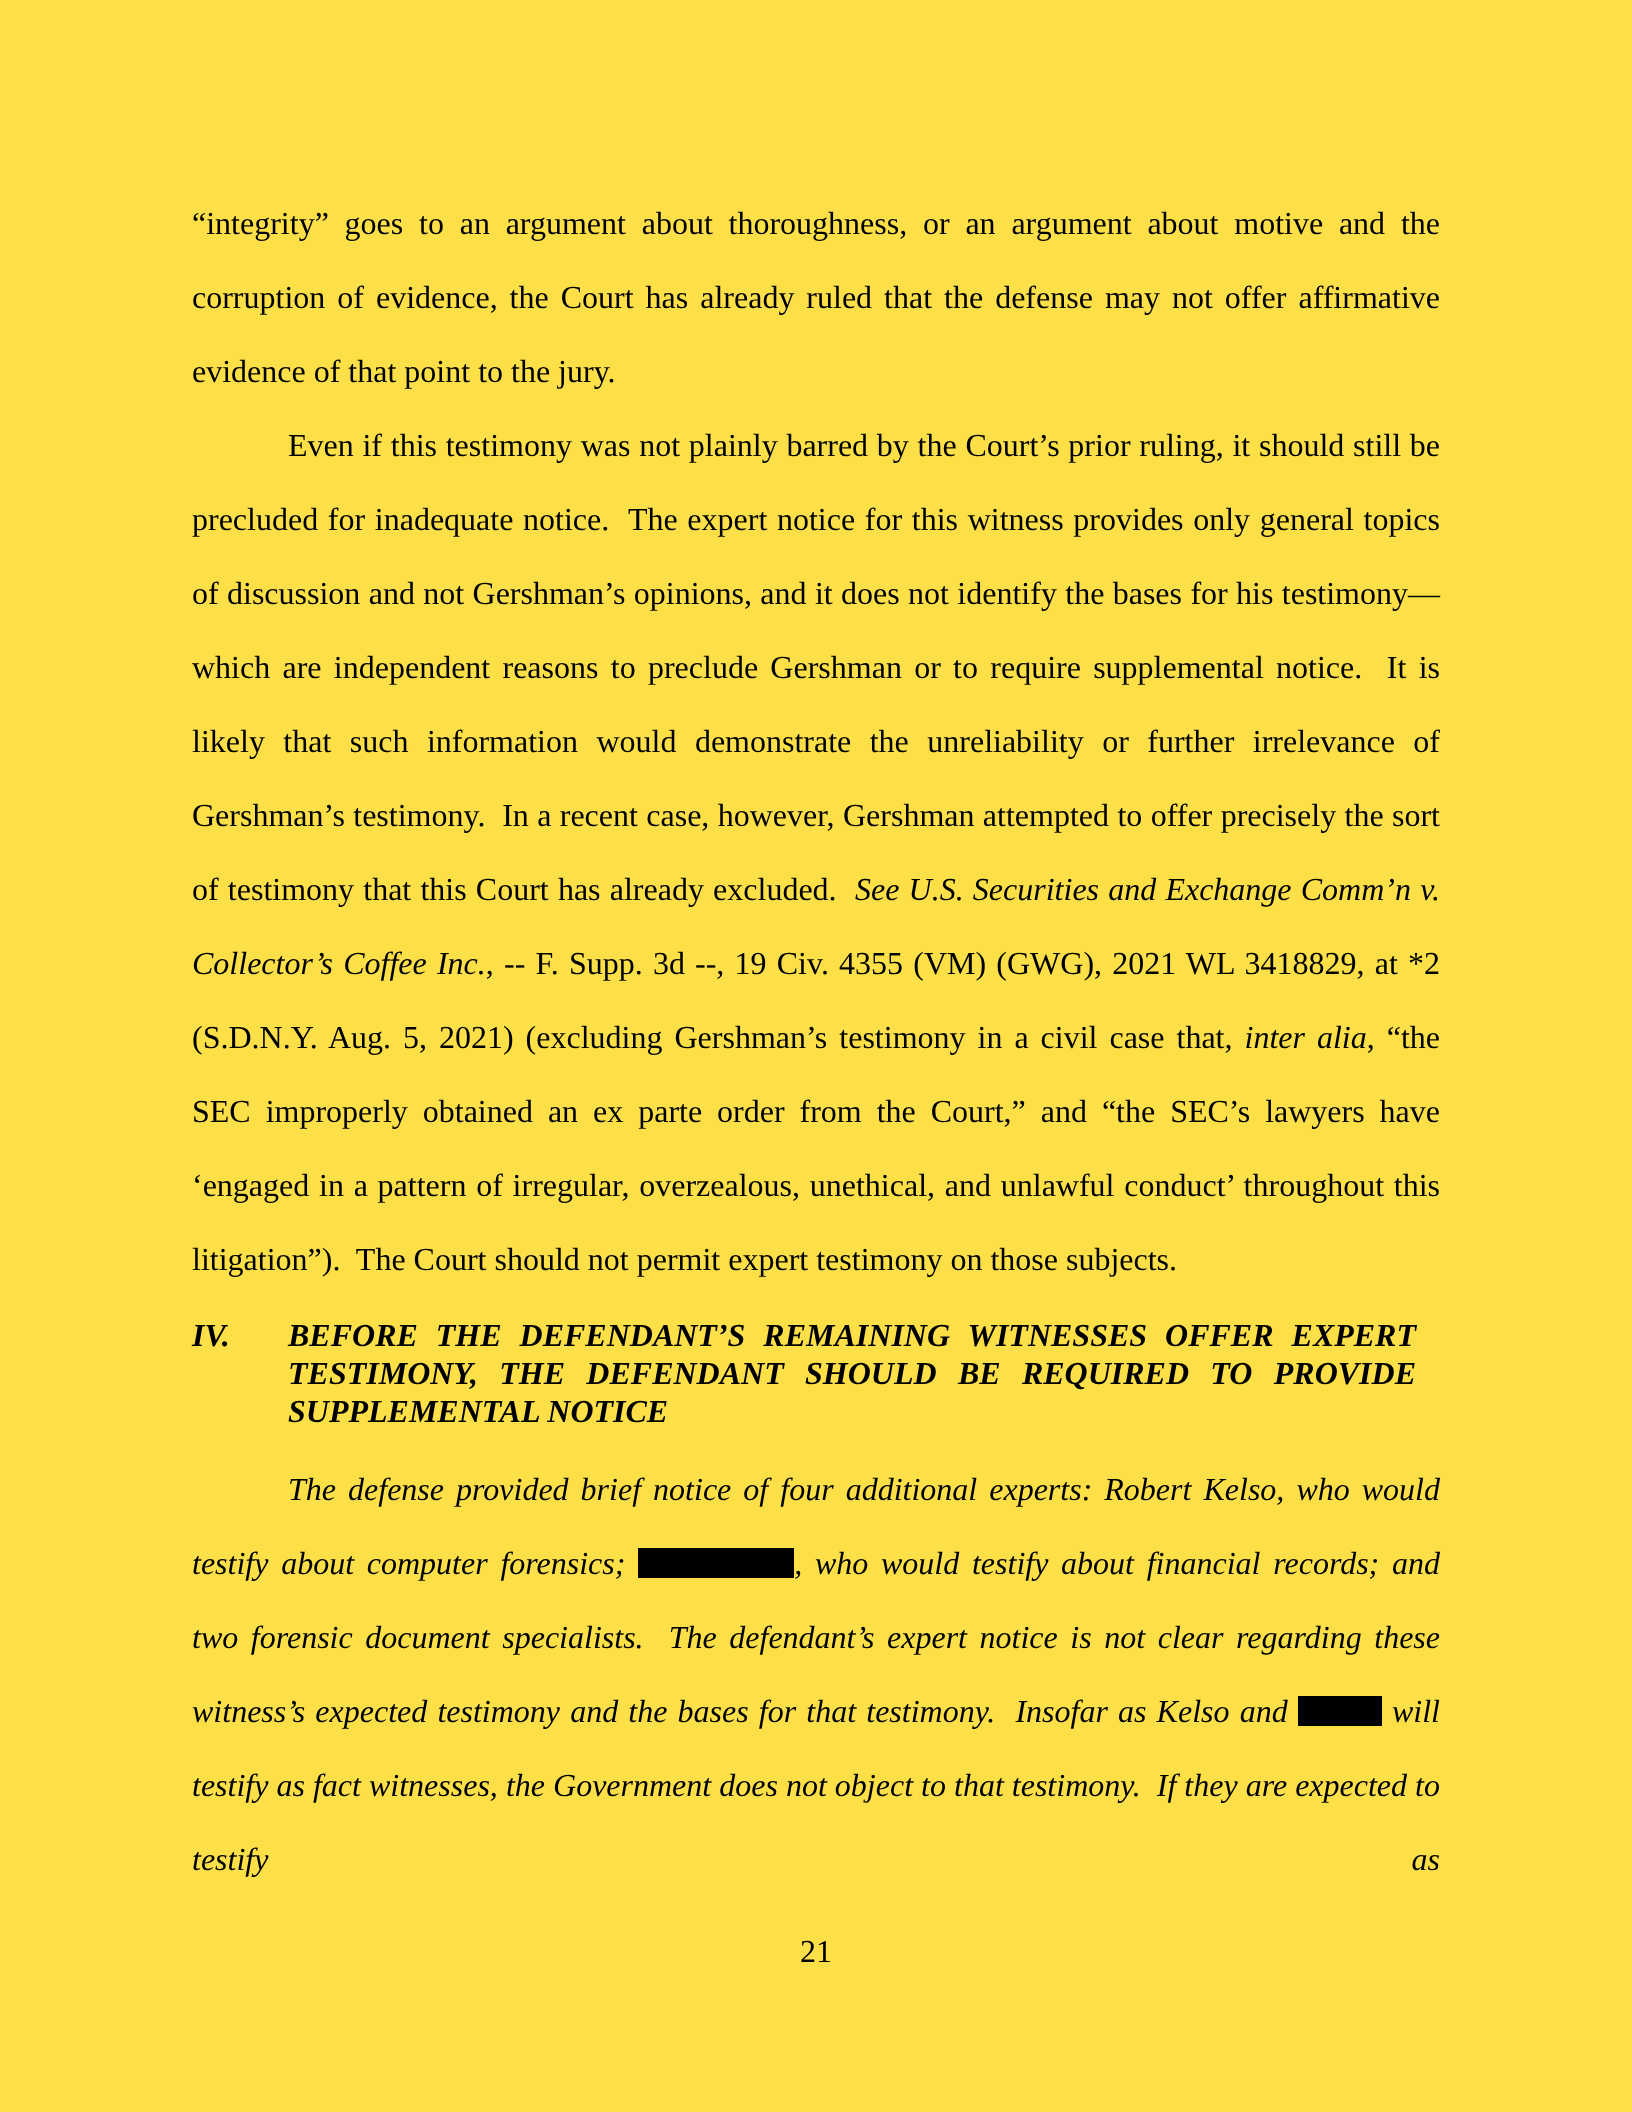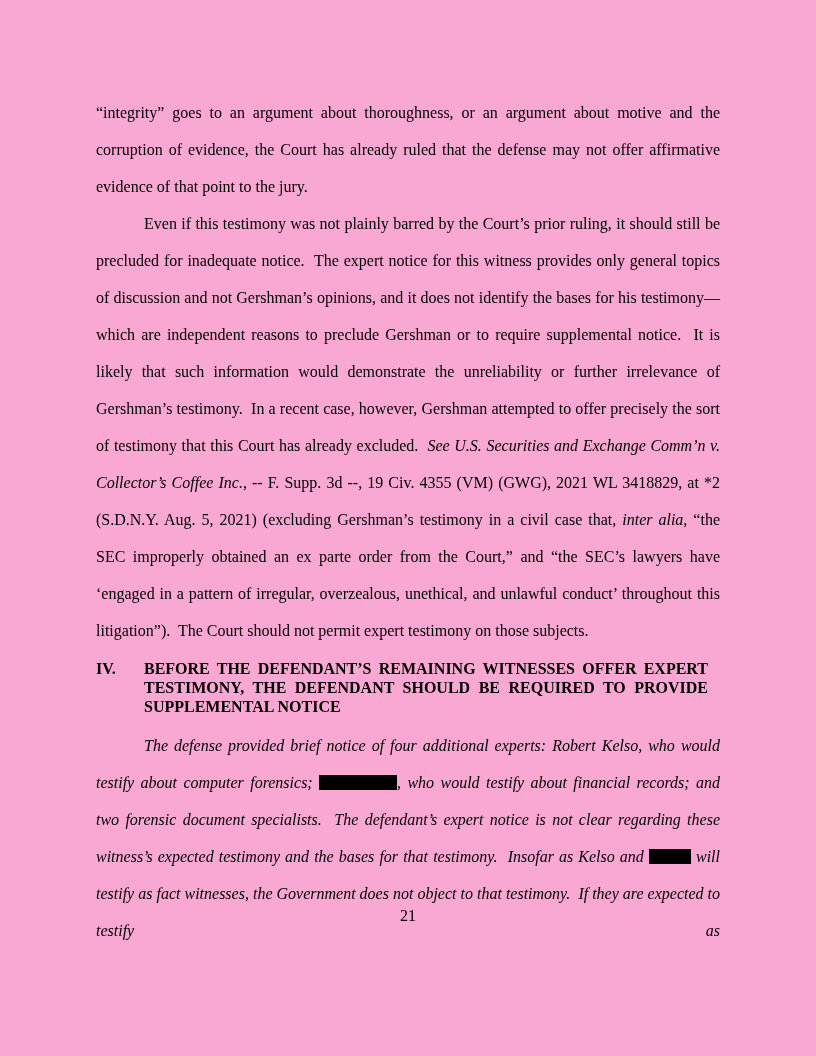--- a/index.html
+++ b/index.html
@@ -8,21 +8,21 @@
     width: 816px;
     height: 1056px;
     position: relative;
     font-family: "Liberation Serif", serif;
     color: #000000;
     overflow: hidden;
   }
   .page {
     position: absolute;
     inset: 0;
-    background: #f9a8d4;
+    background: #fde047;
   }
   .content {
     position: absolute;
     left: 96px;
     right: 96px;
     top: 94px;
   }
   .par {
     font-size: 16px;
     line-height: 37px;
@@ -31,32 +31,33 @@
   }
   .par.indent { text-indent: 48px; }
   .par.justify-last { text-align-last: justify; font-style: italic; }
   .italic { font-style: italic; }
   .heading {
     display: flex;
     font-weight: bold;
     font-size: 16px;
     line-height: 19px;
     margin: 10px 12px 11px 0;
+    font-style: italic;
   }
   .h-num { flex: 0 0 48px; width: 48px; }
   .h-text { flex: 1; text-align: justify; }
   .redaction {
     display: inline-block;
     background: #000000;
     height: 15px;
     vertical-align: -2px;
   }
   .page-number {
     position: absolute;
-    top: 907px;
+    top: 968px;
     left: 0;
     width: 100%;
     text-align: center;
     font-size: 16px;
   }
 </style>
 </head>
 <body>
 
 <div class="page">

